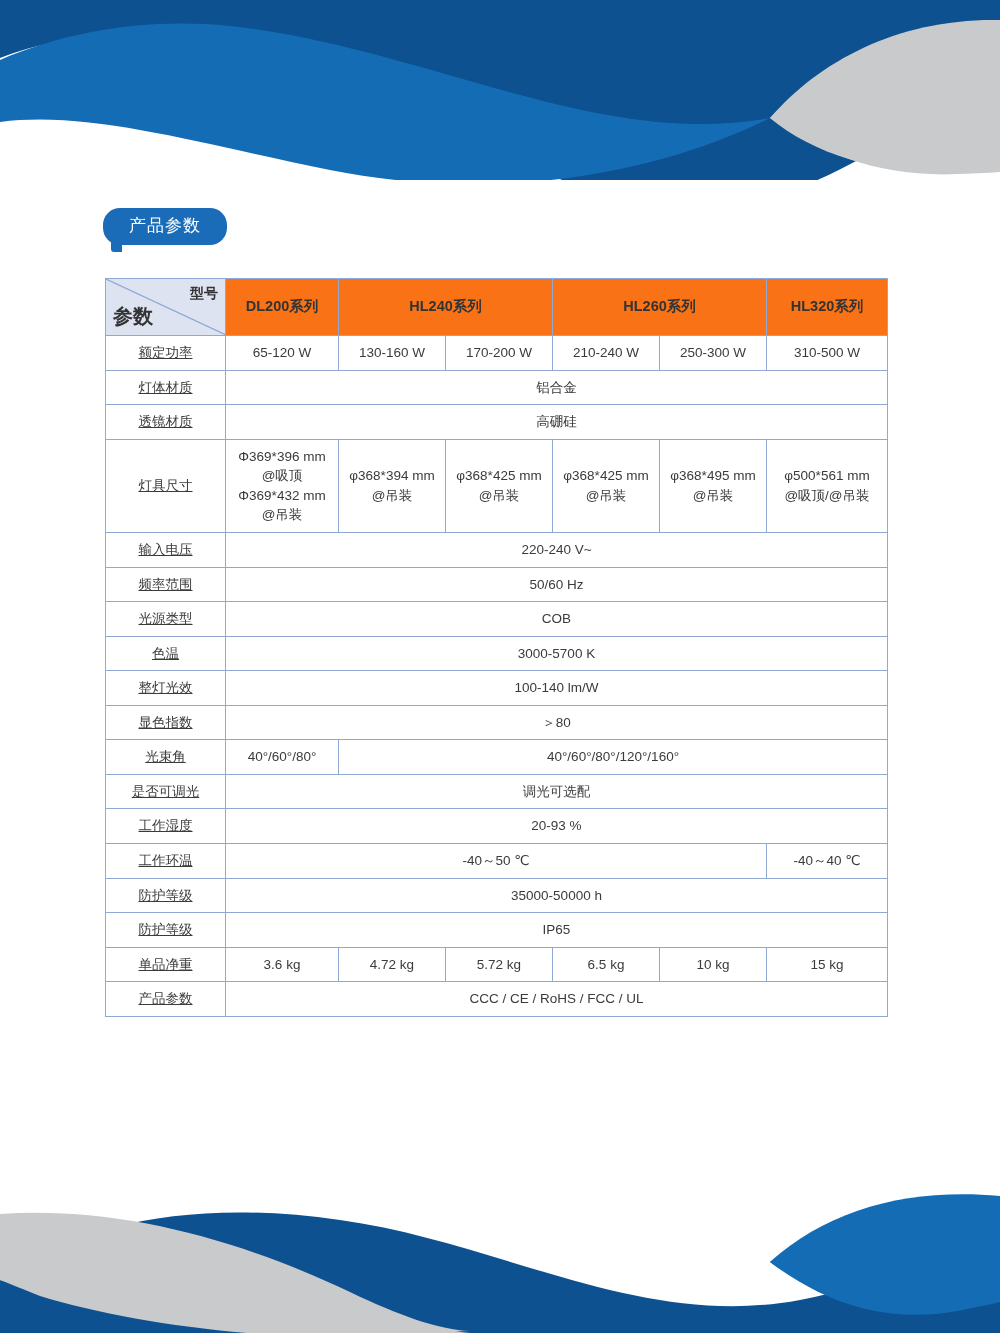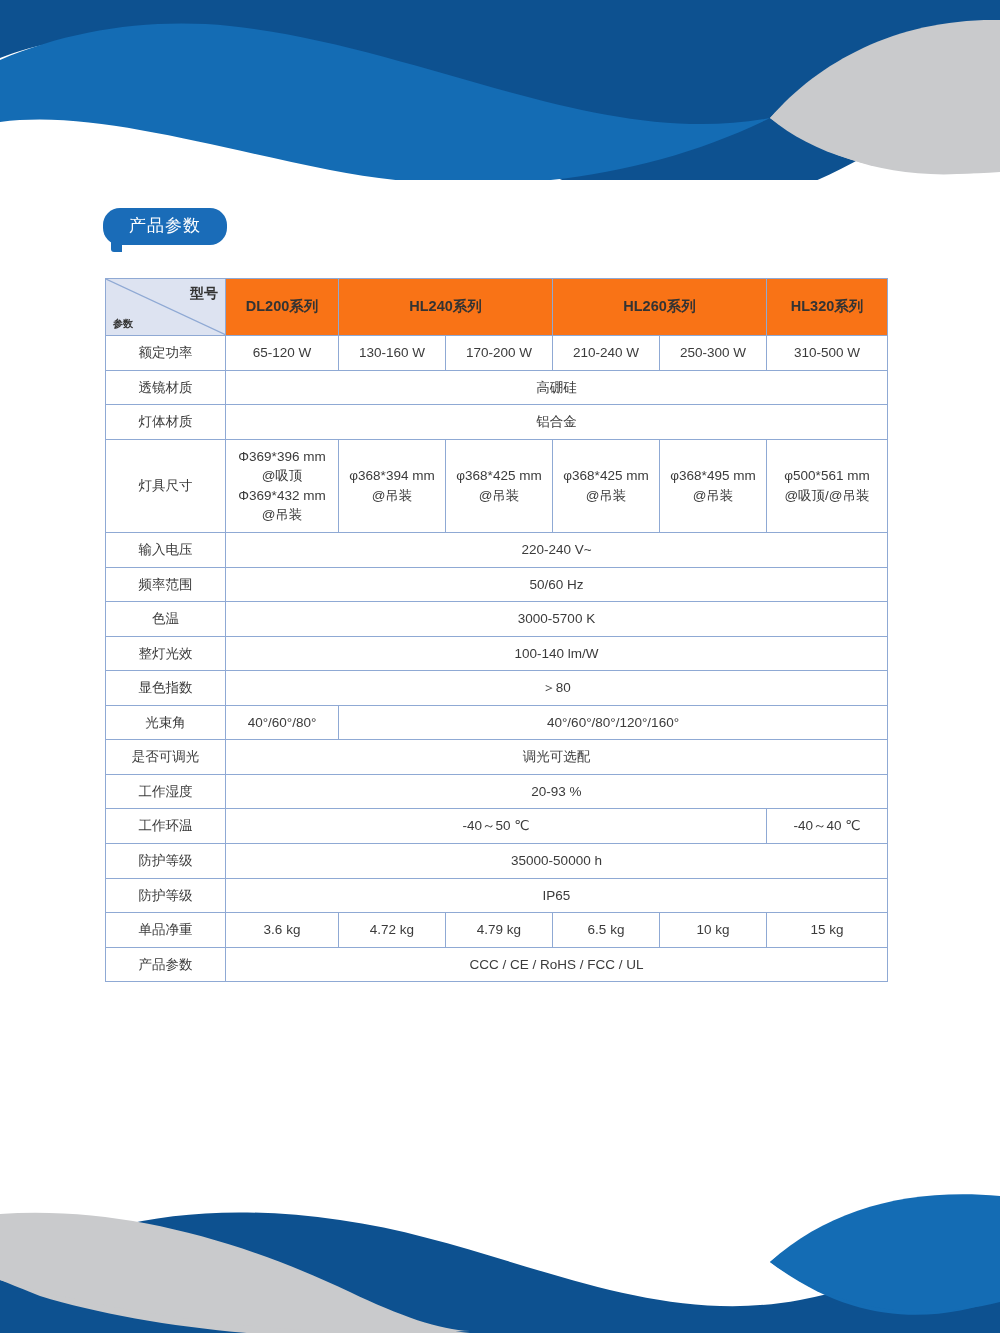--- a/index.html
+++ b/index.html
@@ -73,20 +73,21 @@
     border: 1px solid #8fa9d4;
     text-align: center;
     vertical-align: middle;
     padding: 7px 3px;
     line-height: 1.45;
     background: #ffffff;
   }
   table.spec td.param-label {
     width: 120px;
     color: #3b3b3b;
+    text-decoration: underline;
   }
   table.spec tr.head td {
     background: #f97316;
     font-weight: bold;
     color: #333333;
     font-size: 14.5px;
     padding: 0 3px;
   }
 
   
@@ -112,21 +113,21 @@
     right: 7px;
     top: 4px;
     font-size: 14px;
     font-weight: bold;
     color: #333333;
   }
   .corner-param {
     position: absolute;
     left: 7px;
     bottom: 4px;
-    font-size: 10px;
+    font-size: 20px;
     font-weight: bold;
     color: #333333;
   }
 
   .tall { height: 92px; }
 </style>
 </head>
 <body>
 
 <div class="wave-band top">
@@ -175,45 +176,49 @@
         <tr>
           <td class="param-label">额定功率</td>
           <td colspan="1">65-120 W</td>
           <td colspan="1">130-160 W</td>
           <td colspan="1">170-200 W</td>
           <td colspan="1">210-240 W</td>
           <td colspan="1">250-300 W</td>
           <td colspan="1">310-500 W</td>
         </tr>
         <tr>
+          <td class="param-label">灯体材质</td>
+          <td colspan="6">铝合金</td>
+        </tr>
+        <tr>
           <td class="param-label">透镜材质</td>
           <td colspan="6">高硼硅</td>
-        </tr>
-        <tr>
-          <td class="param-label">灯体材质</td>
-          <td colspan="6">铝合金</td>
         </tr>
         <tr class="tall">
           <td class="param-label">灯具尺寸</td>
           <td colspan="1">Φ369*396 mm<br>@吸顶<br>Φ369*432 mm<br>@吊装</td>
           <td colspan="1">φ368*394 mm<br>@吊装</td>
           <td colspan="1">φ368*425 mm<br>@吊装</td>
           <td colspan="1">φ368*425 mm<br>@吊装</td>
           <td colspan="1">φ368*495 mm<br>@吊装</td>
           <td colspan="1">φ500*561 mm<br>@吸顶/@吊装</td>
         </tr>
         <tr>
           <td class="param-label">输入电压</td>
           <td colspan="6">220-240 V~</td>
         </tr>
         <tr>
           <td class="param-label">频率范围</td>
           <td colspan="6">50/60 Hz</td>
         </tr>
         <tr>
+          <td class="param-label">光源类型</td>
+          <td colspan="6">COB</td>
+        </tr>
+        <tr>
           <td class="param-label">色温</td>
           <td colspan="6">3000-5700 K</td>
         </tr>
         <tr>
           <td class="param-label">整灯光效</td>
           <td colspan="6">100-140 lm/W</td>
         </tr>
         <tr>
           <td class="param-label">显色指数</td>
           <td colspan="6">＞80</td>
@@ -241,21 +246,21 @@
           <td colspan="6">35000-50000 h</td>
         </tr>
         <tr>
           <td class="param-label">防护等级</td>
           <td colspan="6">IP65</td>
         </tr>
         <tr>
           <td class="param-label">单品净重</td>
           <td colspan="1">3.6 kg</td>
           <td colspan="1">4.72 kg</td>
-          <td colspan="1">4.79 kg</td>
+          <td colspan="1">5.72 kg</td>
           <td colspan="1">6.5 kg</td>
           <td colspan="1">10 kg</td>
           <td colspan="1">15 kg</td>
         </tr>
         <tr>
           <td class="param-label">产品参数</td>
           <td colspan="6">CCC / CE / RoHS / FCC / UL</td>
         </tr>
       </tbody>
   </table>

